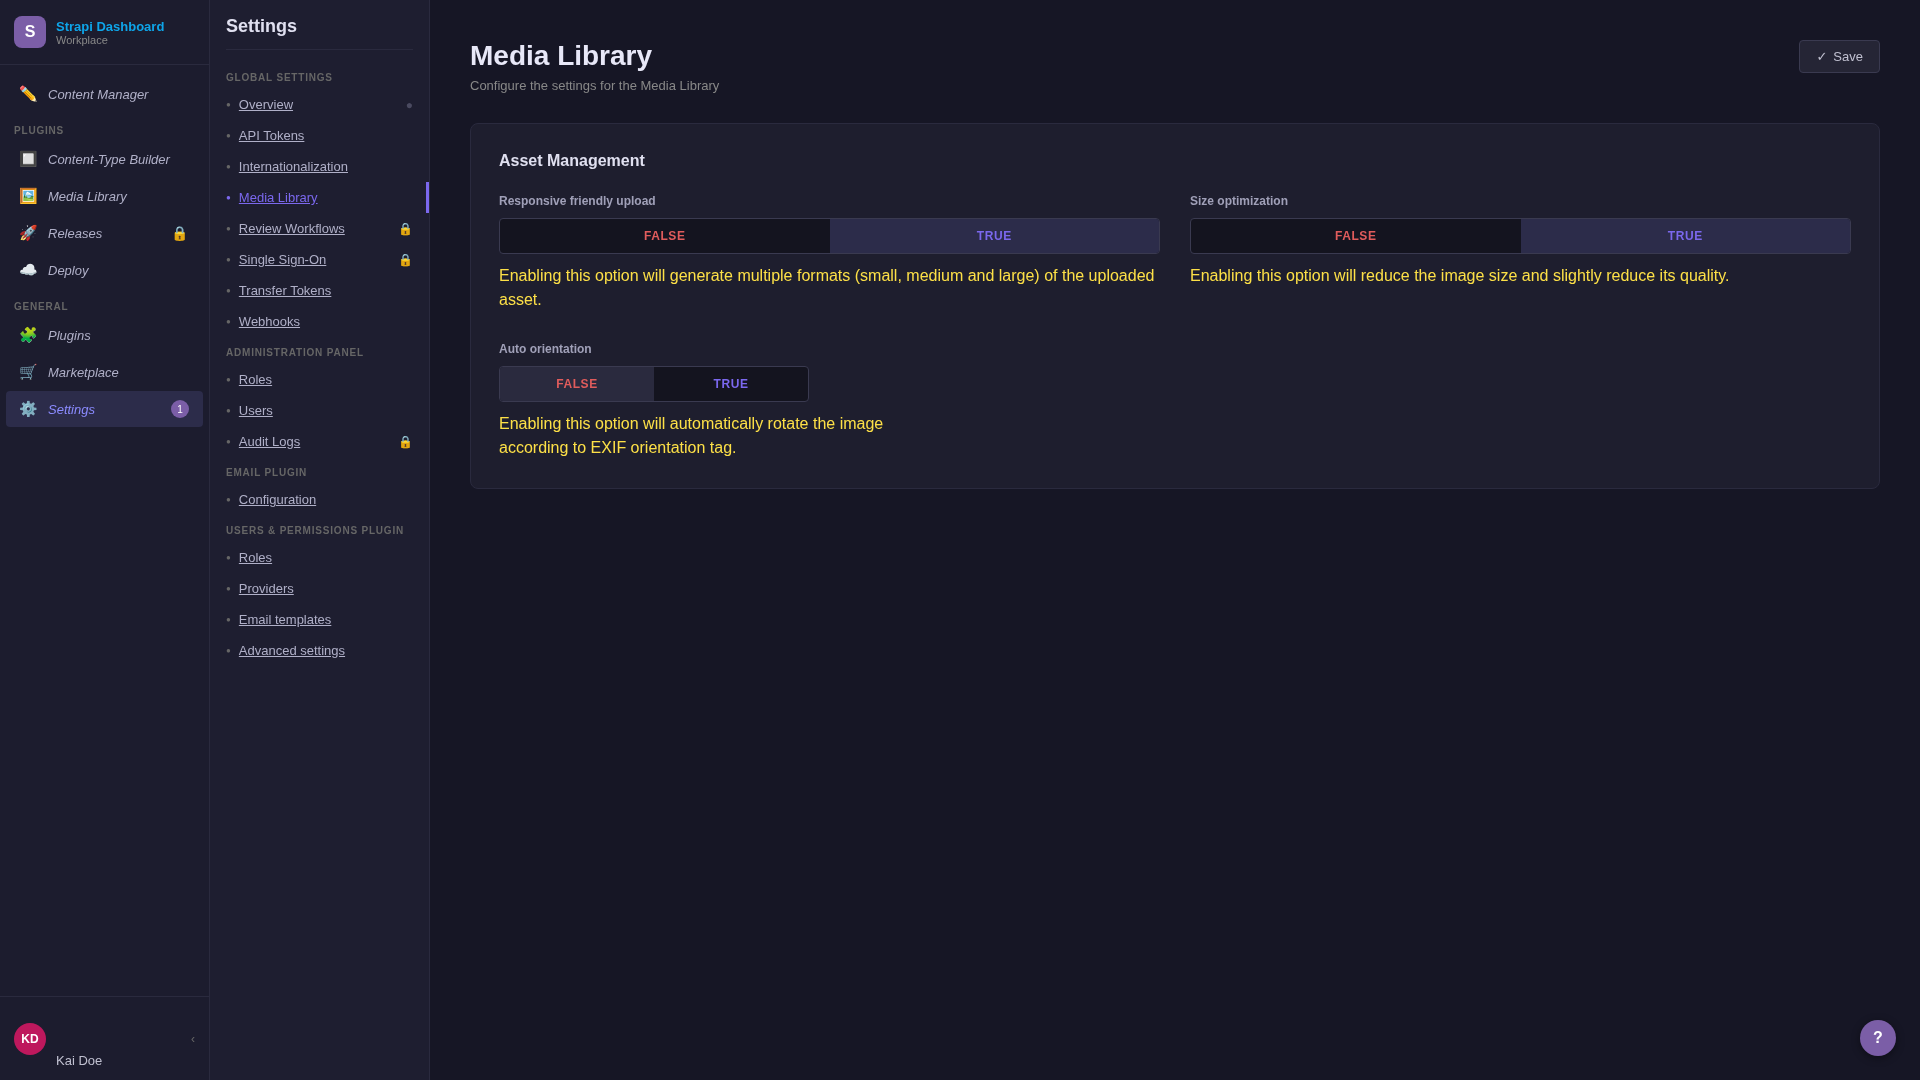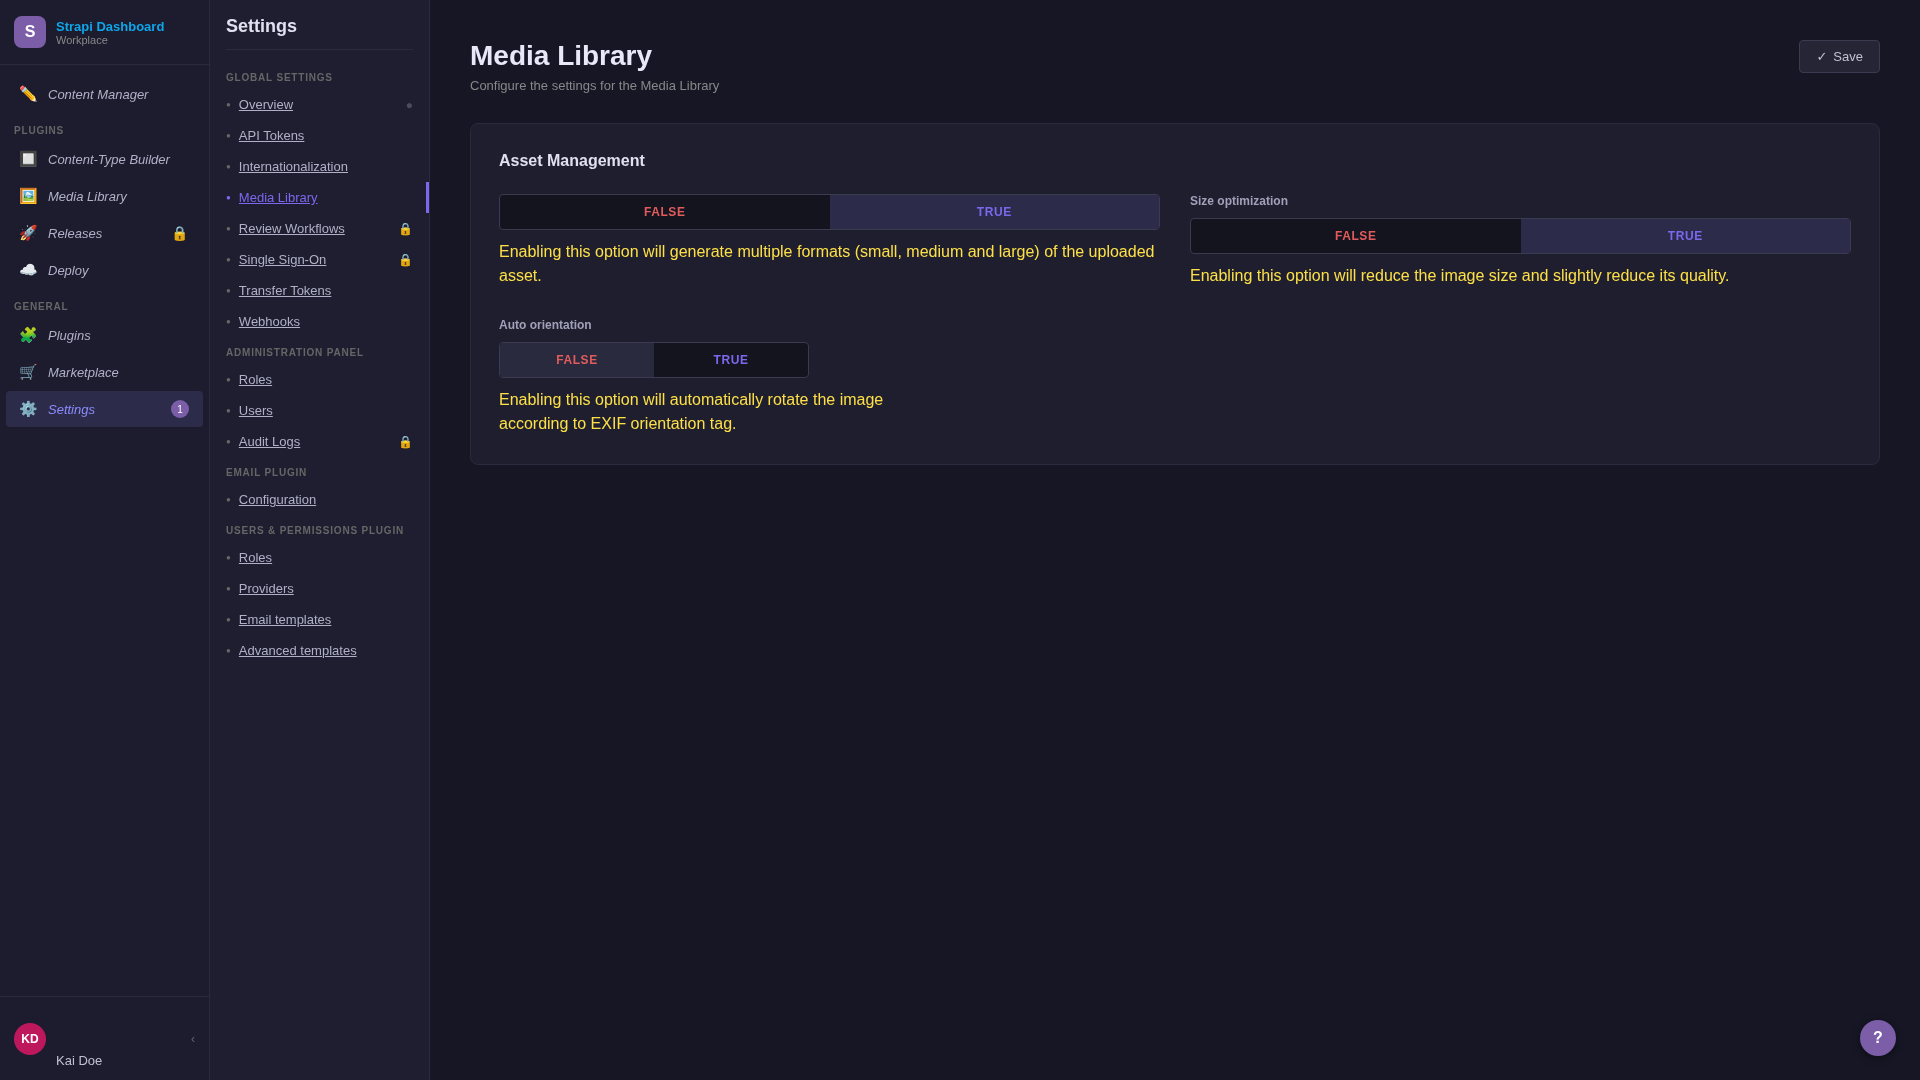--- a/index.html
+++ b/index.html
@@ -518,21 +518,21 @@
     <span class="item-text">Providers</span>
   </div>
 
   <div class="settings-item">
     <span class="bullet">●</span>
     <span class="item-text">Email templates</span>
   </div>
 
   <div class="settings-item">
     <span class="bullet">●</span>
-    <span class="item-text">Advanced templates</span>
+    <span class="item-text">Advanced settings</span>
   </div>
 </div>
 
 <div class="main-content">
   <div class="page-header">
     <div class="page-header-left">
       <div class="page-title">Media Library</div>
       <div class="page-subtitle">Configure the settings for the Media Library</div>
     </div>
     <button class="save-btn">
@@ -540,20 +540,21 @@
       <span>Save</span>
     </button>
   </div>
 
   <div class="card">
     <div class="card-title">Asset Management</div>
 
     <div class="settings-grid">
 
       <div class="setting-group">
+        <div class="setting-label">Responsive friendly upload</div>
         <div class="toggle-group">
           <button class="toggle-btn false-btn">FALSE</button>
           <button class="toggle-btn true-btn active">TRUE</button>
         </div>
         <div class="setting-desc">Enabling this option will generate multiple formats (small, medium and large) of the uploaded asset.</div>
       </div>
 
       <div class="setting-group">
         <div class="setting-label">Size optimization</div>
         <div class="toggle-group">

